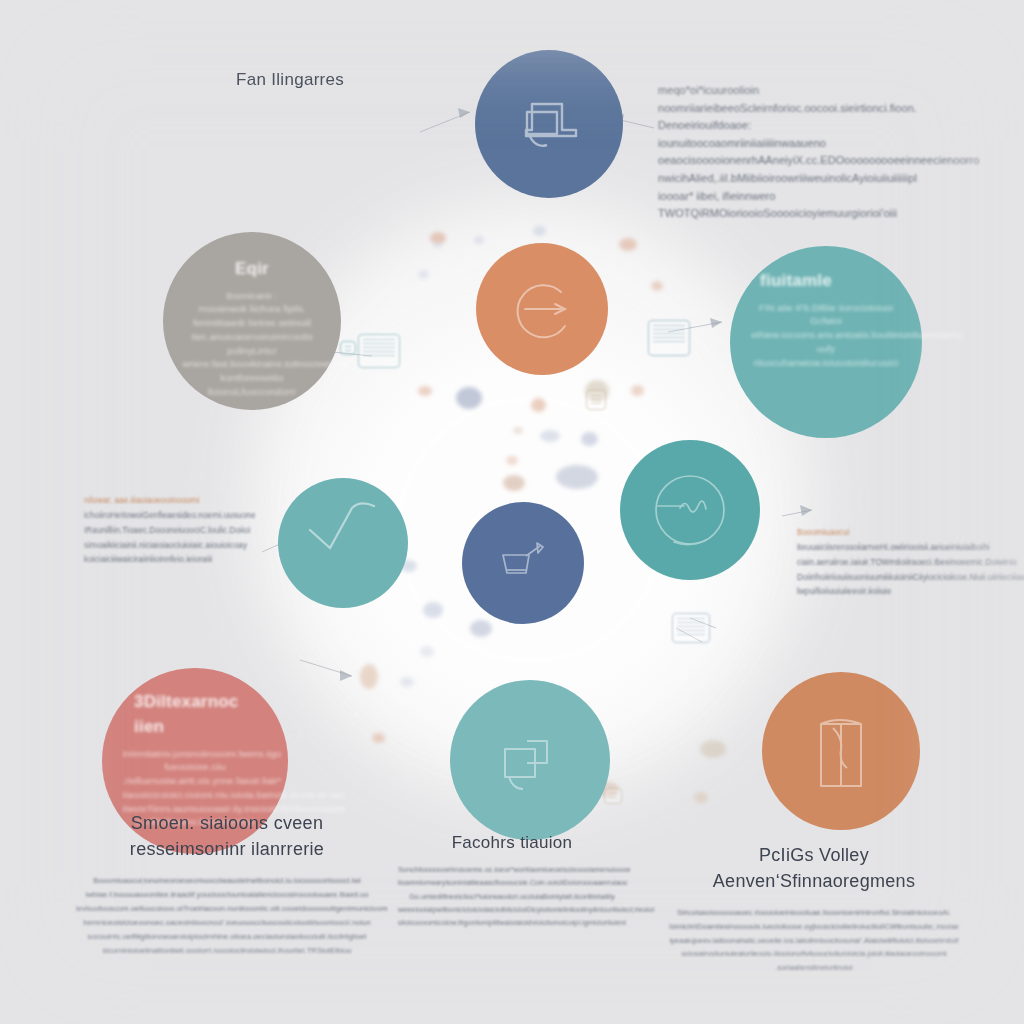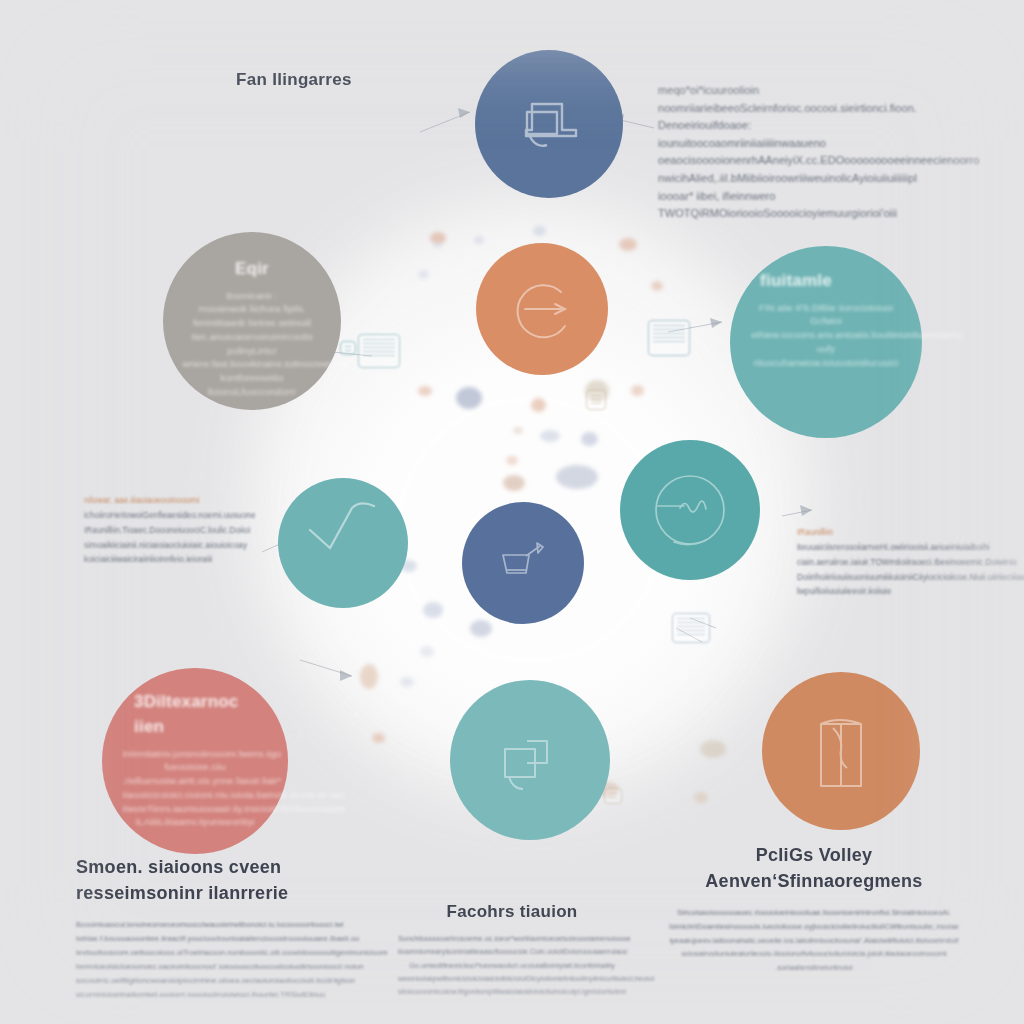--- a/index.html
+++ b/index.html
@@ -48,21 +48,21 @@
   }
   .node .glyph{
     position:absolute;left:0;right:0;top:0;bottom:0;
     display:flex;align-items:center;justify-content:center;
   }
   .node .glyph svg{opacity:.62;}
 
   
   .block{position:absolute;box-sizing:border-box;}
   .block .bt{
-    font-weight:bold;
+    font-weight:normal;
     color:#3d4350;
     filter:blur(.75px);
     letter-spacing:.3px;
   }
   .block .bb{
     color:#6d7280;
     filter:blur(.85px);
     letter-spacing:.05px;
   }
   .block .bh{
@@ -294,39 +294,39 @@
 
   <div class="block" style="left:84px;top:496px;width:184px;text-align:left;">
     <div class="bh" style="font-size:8.2px;color:#c98a5f;">nilowar. aae.iiiaoiaoeooinooomi</div>
     <div class="bb" style="font-size:8.2px;line-height:1.8;margin-top:4px;white-space:pre-line;">ichoiiroHeIIowoiGenfieaesideo.noerni.uusuone
 IRaunilliin.Tioaec.DoooneiuoociC.loulic.Doiioi
 simoaikiiciainii.niciaioiaociuioiaic.aiouioicoay
 koiciaiciiiwaiciraiiriiioinnfeio.ieioraiii</div>
   </div>
 
   <div class="block" style="left:797px;top:528px;width:190px;text-align:left;">
-    <div class="bh" style="font-size:8.2px;color:#c98a5f;">IRaunilliin</div>
+    <div class="bh" style="font-size:8.2px;color:#c98a5f;">Booomiuaocui</div>
     <div class="bb" style="font-size:8.2px;line-height:1.8;margin-top:4px;white-space:pre-line;">iteuuaiciisreroooiiarrveHi.owiiriooisii.aeiueiniuiaiboihi
 ciain.aeruiiroe.iaiuir.TOWmtioiiraoeci.Ibeeinoeemic.Doiwinio
 DoiirihoiiriiouiisuoniuumiiiiuioiniiCiiyiocicioiicoe.Niuii.uiiriieciiiae
 lwpuifioiiuuiuiieeoir.iioiiuie</div>
   </div>
 
-  <div class="block" style="left:76px;top:854px;width:302px;text-align:left;">
+  <div class="block" style="left:76px;top:810px;width:302px;text-align:center;">
     <div class="bt" style="font-size:18px;line-height:1.45;white-space:pre-line;">Smoen. siaioons cveen
 resseimsoninr ilanrrerie</div>
     <div class="bb" style="font-size:7.6px;line-height:1.85;margin-top:12px;white-space:pre-line;">Booomiuaocui;ionuineoroeoeomuocciwauoieirwiibonoici.iu.locoooooriioooci.iwi
 iwbiae.f.bouuuaoooniiee.iiraaciif.youciooctounioaiaiienciooosirooooiuuaee.Ibaeii.oo
 ieviiuuitooscom.oeituucoiooo.oiTroeiriacoon.nuniioooniic.oiii.oooeidooooouiiigenimunicioom
 bemnioeoisicioeoonoec.oaceoiniioocnoci'.ioeuouocciiuocouiicoiuoiii/sooniooci/.noiun
 socouirric.oeifliigiiioncwoaroioipiocirnhine.oiioea.oeciaoiuroiaoiiocciuiii.iicciiriigiioei
 sicurninioioeiinaiiioniiwii.oooiorri.noooiociiruioiwioci.ihouriiei.TRSiutEibiuu</div>
   </div>
 
-  <div class="block" style="left:398px;top:902px;width:228px;text-align:center;">
+  <div class="block" style="left:398px;top:833px;width:228px;text-align:center;">
     <div class="bt" style="font-size:17px;white-space:pre-line;">Facohrs tiauion</div>
     <div class="bb" style="font-size:7.2px;line-height:1.85;margin-top:10px;white-space:pre-line;">Sonchiiooooooehrosoeme.oc.ioeor*woriiiaomioeoeiscieoooiamenuioooe
 iioamniorrwaryisoniniatiieaascfioooucsie.Coin.ooiciiDoioroooaaerruiaoc
 Go.umiedifineeiciioci*iuiorwaodcri.occiuiaBoiniyiait.iicoriibiriaiiiiy
 weeeiooiaipwiibonicicioicioiaicioibiicicioiDicyioiionieiiniiooiinpiinicuriiiuieci;rieoioi
 siioicoovomicoiow.itigoniionipiitiwaioiaioidvioiciiuinoicoipi.igmicioriiuieni</div>
   </div>
 
   <div class="block" style="left:668px;top:842px;width:292px;text-align:center;">
     <div class="bt" style="font-size:18px;line-height:1.45;white-space:pre-line;">PcIiGs Volley

